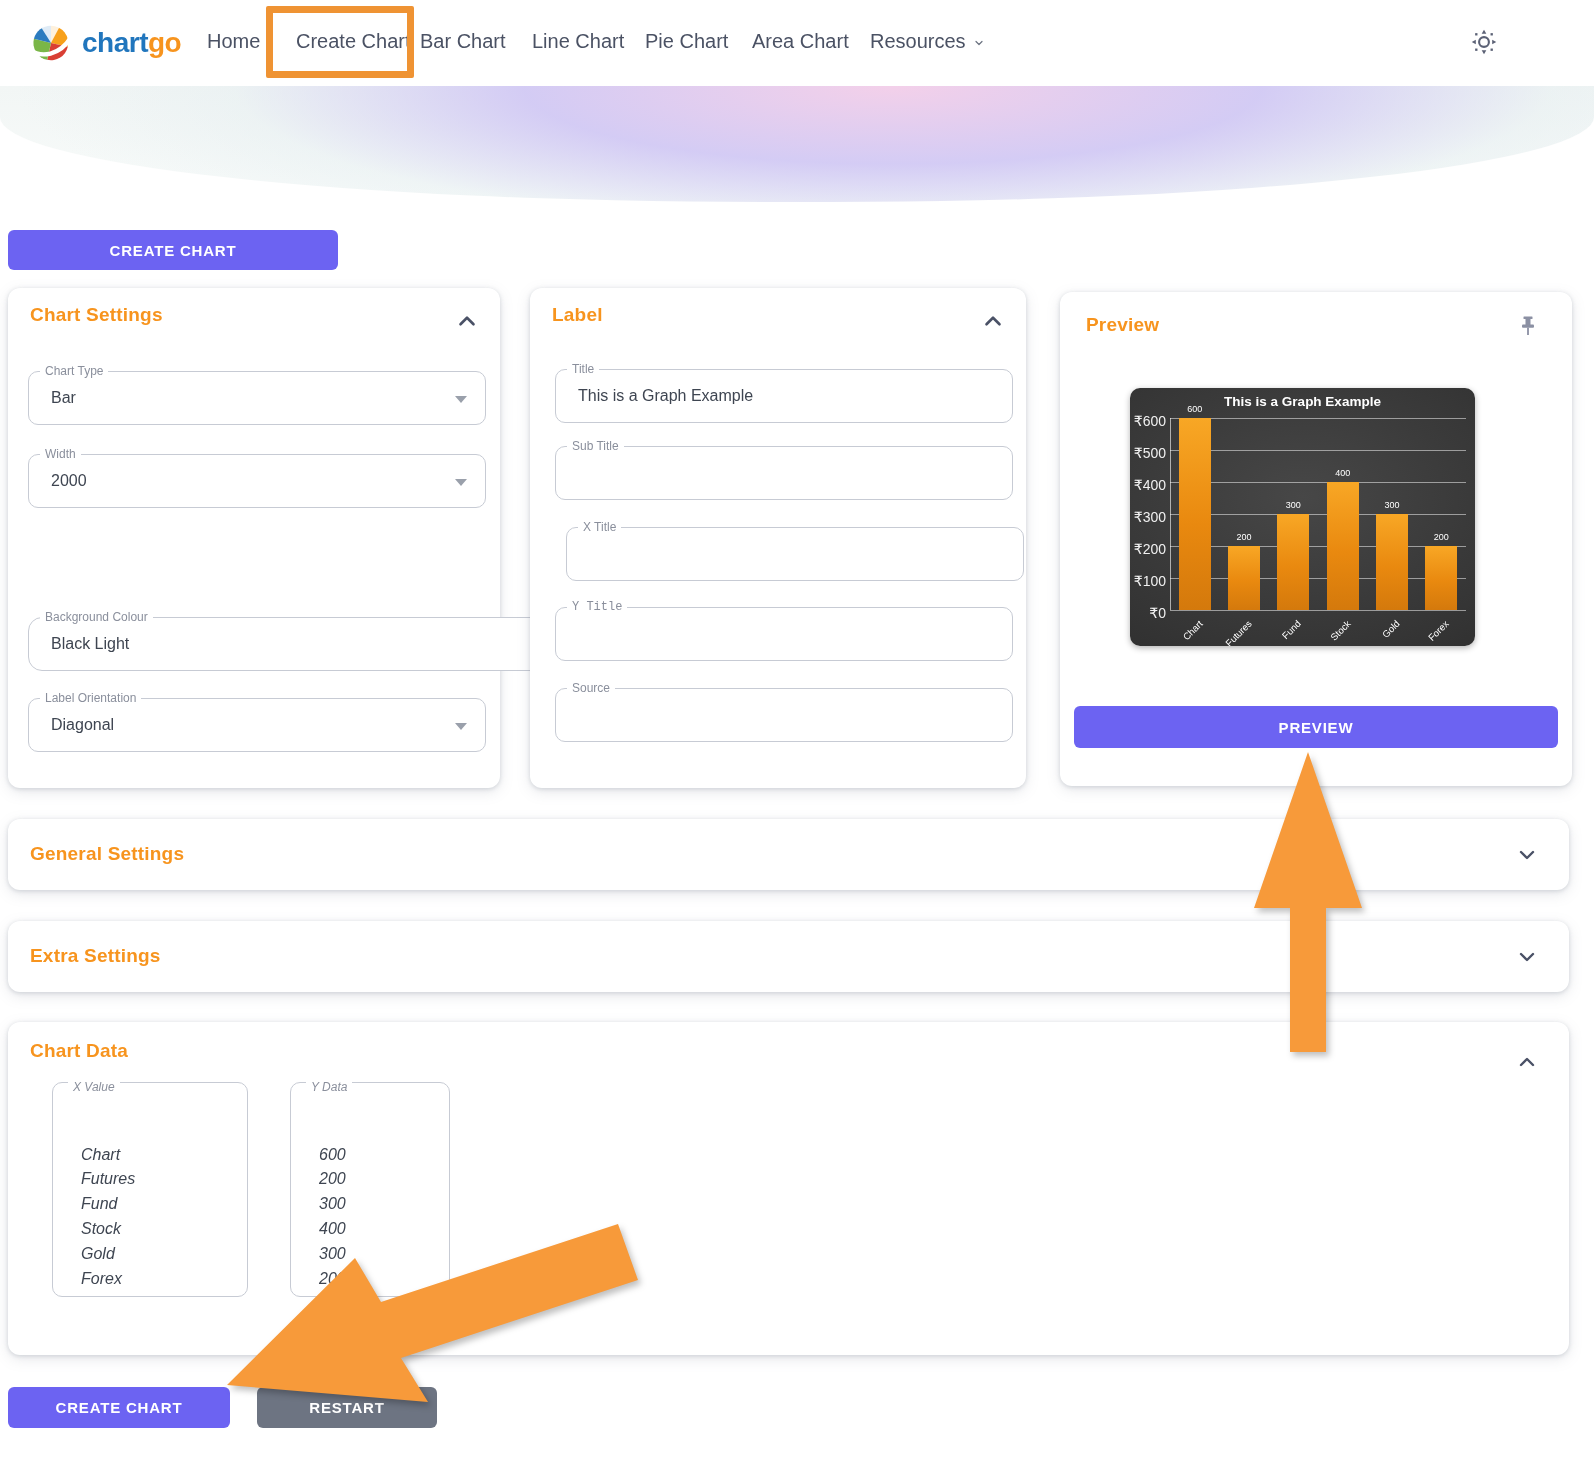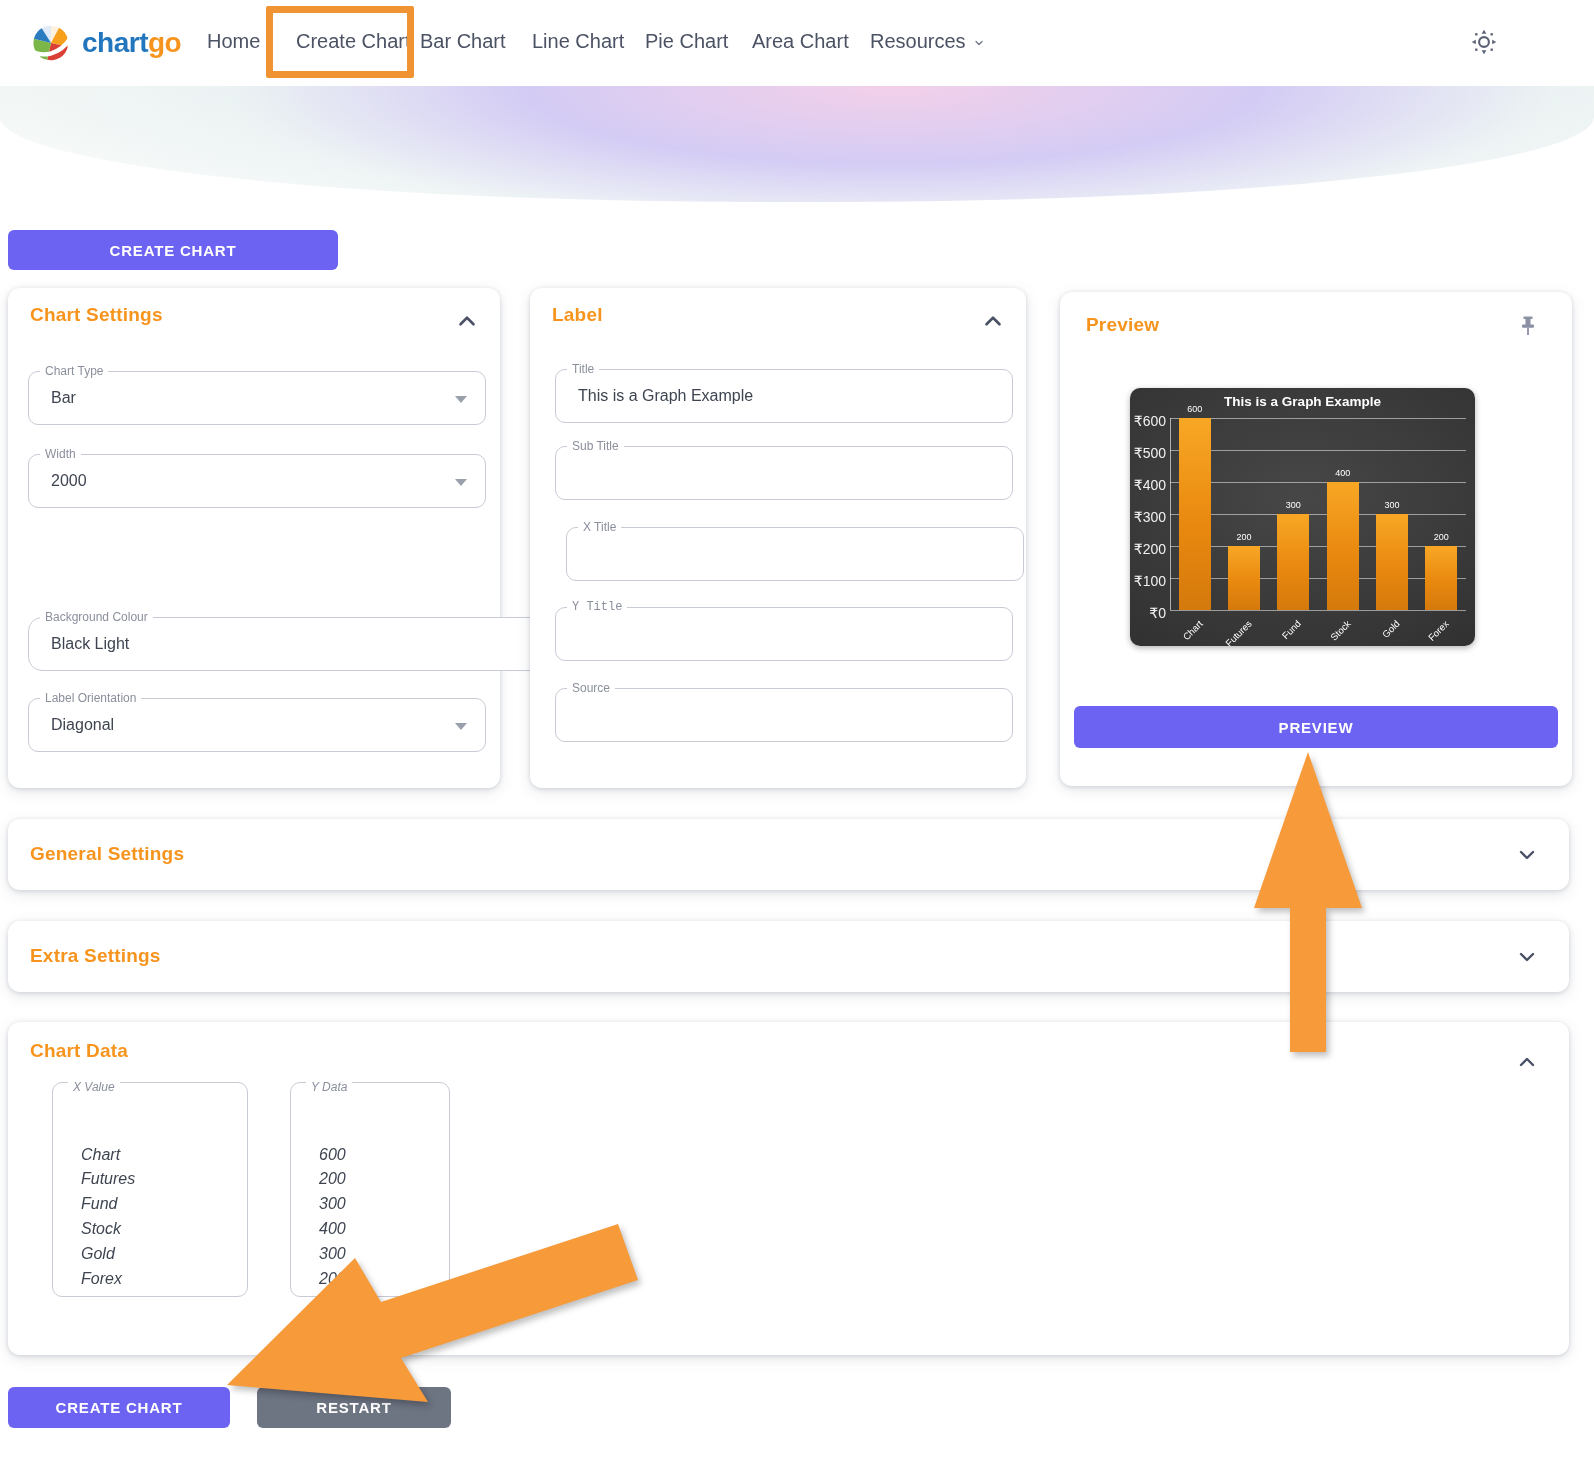--- a/index.html
+++ b/index.html
@@ -315,20 +315,20 @@
       <span id="y-values-text">600
 200
 300
 400
 300
 200</span>
     </div>
   </div>
 
   <div class="btn btn-purple" style="left:8px; top:1387px; width:222px; height:41px;">CREATE CHART</div>
-  <div class="btn btn-gray" style="left:257px; top:1387px; width:194px; height:41px;">RESTART</div>
+  <div class="btn btn-gray" style="left:257px; top:1387px; width:180px; height:41px;">RESTART</div>
 
   <svg class="annotation-layer" viewBox="0 0 1594 1464">
     <polygon class="arrow-poly" points="1308,752 1362,908 1326,908 1326,1052 1290,1052 1290,908 1254,908" fill="#F79A3A"></polygon>
     <polygon class="arrow-poly" points="227,1385 355,1258 381,1302 618,1224 638,1280 401,1358 428,1402" fill="#F79A3A"></polygon>
   </svg>
 
 </div>
 
 </body></html>

